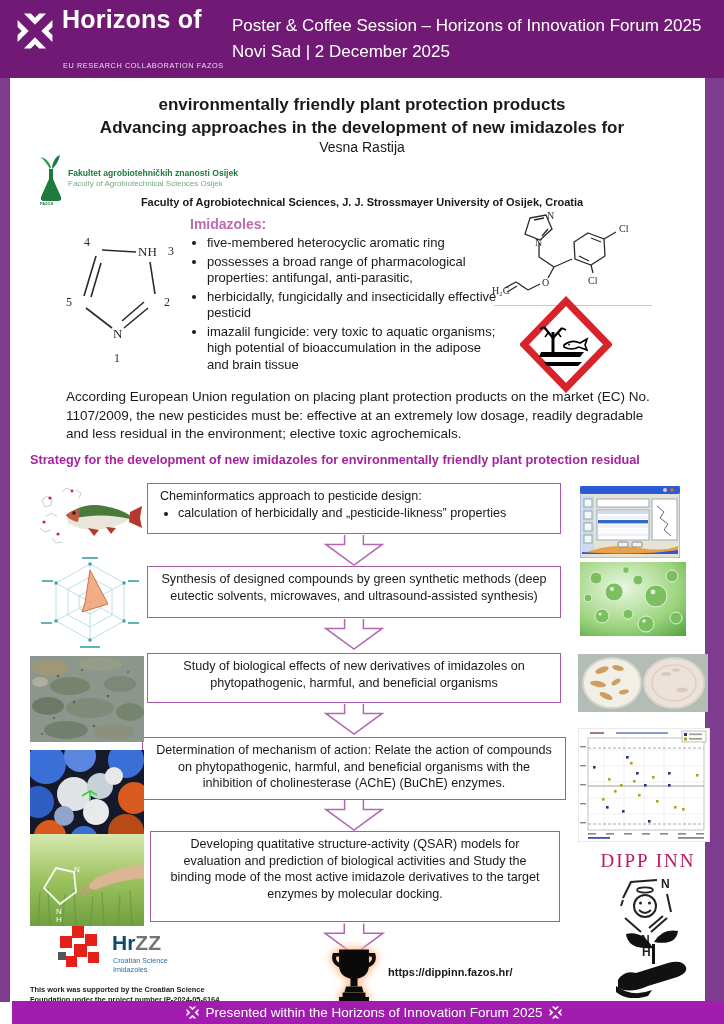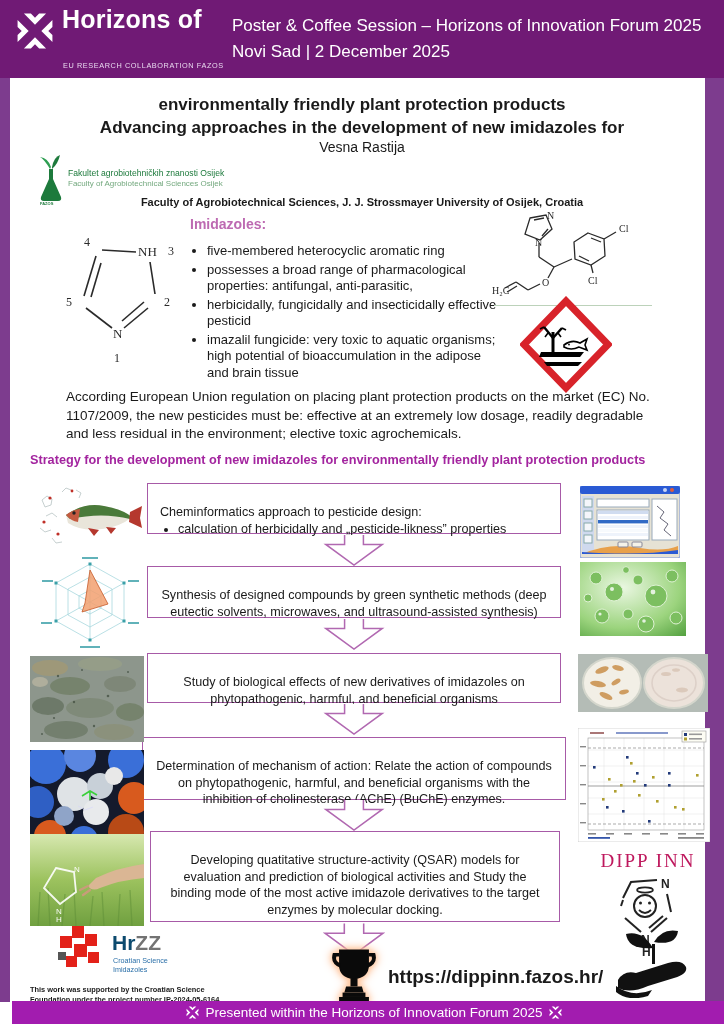--- a/index.html
+++ b/index.html
@@ -17,55 +17,55 @@
   .side-l{position:absolute;top:78px;left:0;width:10px;height:924px;background:#7d3c8e}
   .side-r{position:absolute;top:78px;left:705px;width:19px;height:924px;background:#7d3c8e}
   .footer{position:absolute;top:1001px;left:12px;width:724px;height:23px;background:#a21caf;color:#fff;display:flex;align-items:center;justify-content:center;gap:7px;font-size:13.5px}
   .footer svg{width:13px;height:13px}
 
   
   .title{position:absolute;left:60px;top:93px;width:604px;text-align:center;font-size:17px;font-weight:bold;line-height:23px}
   .author{position:absolute;left:60px;top:139px;width:604px;text-align:center;font-size:14px}
   .fac-logo{position:absolute;left:38px;top:155px;width:200px;height:52px}
   .fac-flask{position:absolute;left:0;top:0;width:26px;height:50px}
-  .fac-line1{position:absolute;left:30px;top:13px;font-size:8.6px;font-weight:normal;color:#1d7a3c;white-space:nowrap}
+  .fac-line1{position:absolute;left:30px;top:13px;font-size:8.6px;font-weight:bold;color:#1d7a3c;white-space:nowrap}
   .fac-line2{position:absolute;left:30px;top:24px;font-size:8px;color:#74a97f;white-space:nowrap}
   .fac-acr{position:absolute;left:2px;top:46px;font-size:4px;color:#1d7a3c;font-weight:bold}
   .affil{position:absolute;left:60px;top:196px;width:604px;text-align:center;font-size:11px;font-weight:bold}
 
   
   .imid-struct{position:absolute;left:56px;top:222px;width:132px;height:150px}
   .imid-block{position:absolute;left:190px;top:216px;width:308px}
-  .imid-head{font-size:14px;font-weight:bold;color:#bd6ab2;margin-bottom:11px}
+  .imid-head{font-size:14px;font-weight:bold;color:#bd6ab2;margin-bottom:3px}
   .imid-block ul{padding-left:17px;font-size:13px;line-height:16.5px}
   .imid-block li{margin-bottom:2px}
   .imazalil{position:absolute;left:492px;top:210px;width:165px;height:92px}
   .imaz-line{position:absolute;left:494px;top:305px;width:158px;height:1px;background:#bcd2ba}
   .ghs{position:absolute;left:520px;top:296px;width:92px;height:97px}
 
   .regulation{position:absolute;left:66px;top:388px;width:600px;font-size:13.5px;line-height:18.5px}
   .strategy{position:absolute;left:30px;top:453px;width:666px;font-size:12.7px;font-weight:bold;color:#a3249f;white-space:nowrap}
 
   
-  .flow-box{position:absolute;left:147px;width:414px;background:#fff;border:1.5px solid #a75aa7;display:flex;flex-direction:column;justify-content:flex-start;padding:20px 12px;font-size:12.6px;line-height:16.5px;text-align:center}
+  .flow-box{position:absolute;left:147px;width:414px;background:#fff;border:1.5px solid #a75aa7;display:flex;flex-direction:column;justify-content:flex-start;padding:4px 12px;font-size:12.6px;line-height:16.5px;text-align:center}
   .flow-box.leftalign{text-align:left}
   .flow-box ul{padding-left:18px;text-align:left}
   .flow-arrow{position:absolute;width:62px;height:32px}
 
   
   .simg{position:absolute}
 
   
   .hrzz{position:absolute;left:58px;top:926px;width:200px;height:56px}
   .hrzz-word{position:absolute;left:54px;top:6px;font-size:21px;font-weight:bold;line-height:21px}
   .hrzz-red{color:#0c4a6e}.hrzz-blue{color:#737373}
   .hrzz-sub{position:absolute;left:55px;top:31px;font-size:7.2px;color:#2a6fa8;line-height:8.5px}
   .support{position:absolute;left:30px;top:985px;width:215px;font-size:7.4px;font-weight:bold;line-height:9.5px}
   .trophy{position:absolute;left:327px;top:946px;width:54px;height:58px;filter:drop-shadow(0 0 2px #ffd2b0) drop-shadow(0 0 4px #ffb07a)}
-  .url{position:absolute;left:388px;top:966px;font-size:19px;font-weight:bold}
+  .url{position:absolute;left:388px;top:966px;font-size:11px;font-weight:bold}
   .dippinn{position:absolute;left:585px;top:850px;width:126px;text-align:center}
   .dippinn-title{font-family:"Liberation Serif",serif;font-size:19px;letter-spacing:2px;color:#be185d}
   .handplant{position:absolute;left:612px;top:928px;width:82px;height:70px}
 </style>
 </head>
 <body>
 
 <div class="header">
   <svg class="logo-icon" viewBox="0 0 24 24">
     <g fill="#ffffff">
@@ -179,21 +179,21 @@
     <line x1="24" y1="31" x2="20" y2="33" stroke-width="1.6"></line>
     <line x1="42" y1="32" x2="46" y2="34" stroke-width="1.6"></line>
   </g>
   <path d="M21,56 L64,56 L60,61 L19,61 Z" fill="#000"></path>
   <path d="M44,49 Q52,43 60,47 L67,43 L65,49 L67,54 L59,51 Q51,55 44,51 Z" fill="#fff" stroke="#000" stroke-width="1.6"></path>
   <circle cx="49" cy="48.5" r="0.9" fill="#000"></circle>
   <path d="M24,66 L62,66 L58,70 L27,70 Z" fill="#000"></path>
 </svg>
 
 <div class="regulation">According European Union regulation on placing plant protection products on the market (EC) No. 1107/2009, the new pesticides must be: effective at an extremely low dosage, readily degradable and less residual in the environment;  elective toxic agrochemicals.</div>
-<div class="strategy">Strategy for the development of new imidazoles for environmentally friendly  plant protection products</div>
+<div class="strategy">Strategy for the development of new imidazoles for environmentally friendly  plant protection residual</div>
 
 <div class="flow-box leftalign" style="top:483px;height:51px">
   <div>Cheminformatics approach to pesticide design:</div>
   <ul>
       <li>calculation of herbicidally and „pesticide-likness” properties</li>
     </ul>
 </div>
 <svg class="flow-arrow" style="left:323px;top:535px" viewBox="0 0 64 34">
   <path d="M22,0 L22,10 L2,10 L32,32 L62,10 L42,10 L42,0" fill="#fff" stroke="#b168b1" stroke-width="1.6"></path>
 </svg>

